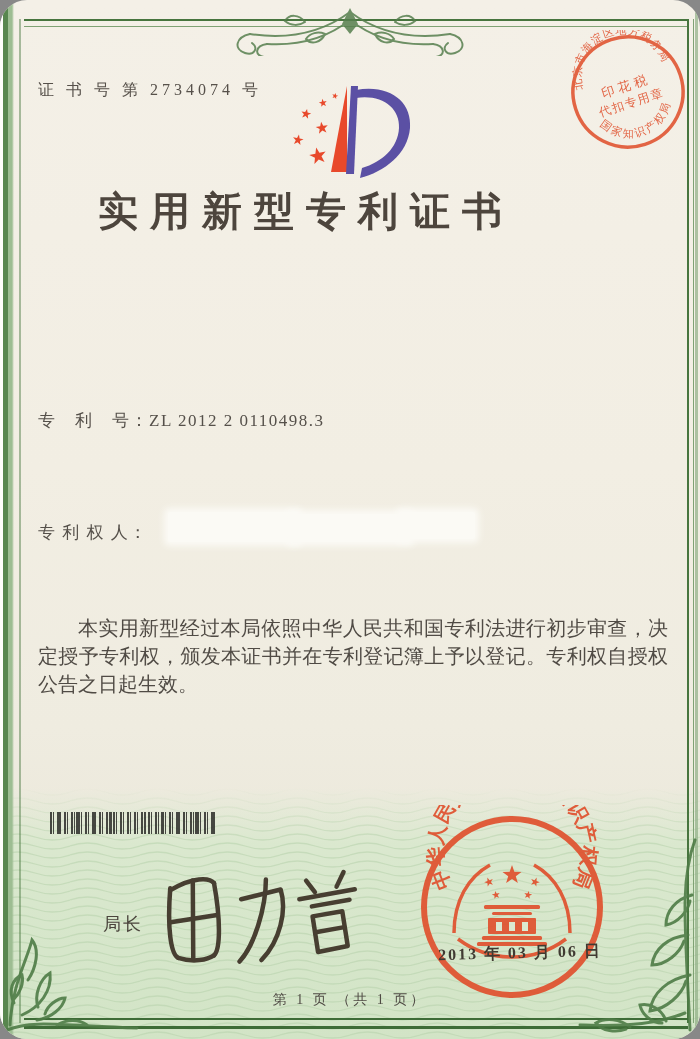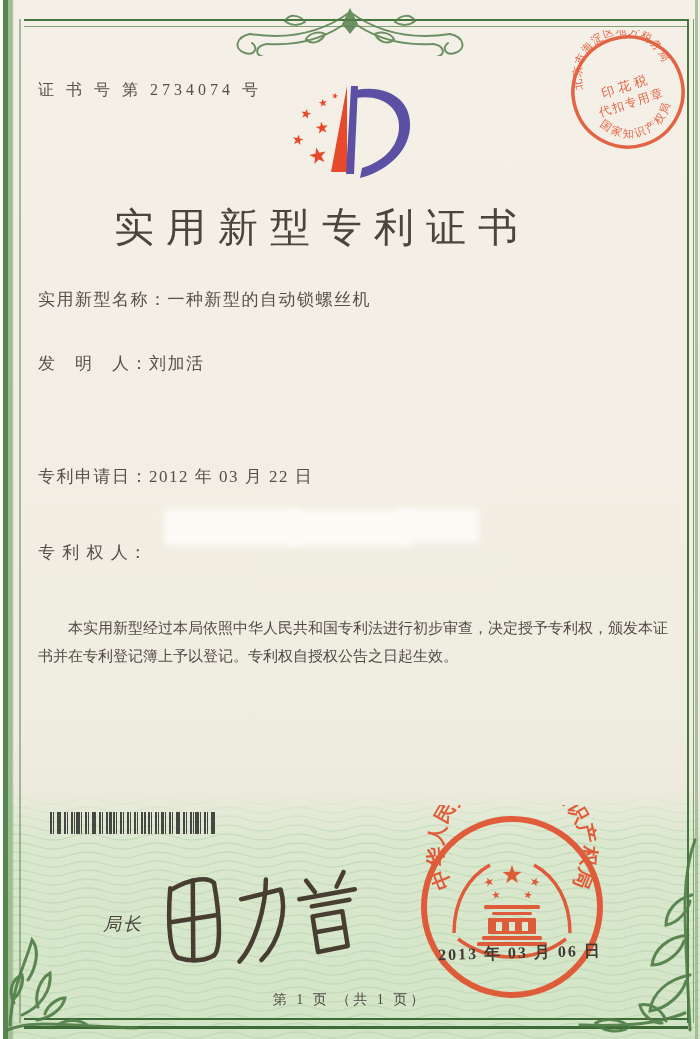--- a/index.html
+++ b/index.html
@@ -1,49 +1,49 @@
 <!DOCTYPE html>
 <html><head>
 <meta charset="utf-8">
 <style>
   html,body{margin:0;padding:0;background:#888;}
   .page{
     position:relative;width:700px;height:1039px;margin:0 auto;overflow:hidden;
     background:linear-gradient(180deg,#f4f0e7 0%,#f2eee3 45%,#efece0 70%,#ece9dc 80%);
-    font-family:"Liberation Serif","DejaVu Serif",serif;color:#514b44;
+    font-family:"Liberation Serif","DejaVu Serif",serif;color:#514b44;border-radius:27px;
   }
   
   .edge-left{position:absolute;left:0;top:0;width:14px;height:1039px;
     background:linear-gradient(90deg,#fdfdfb 0 3px,#58864f 3px 8px,#9dbd92 8px 12px,rgba(157,189,146,0) 14px);}
   .edge-right{position:absolute;right:2px;top:0;width:3px;height:1039px;background:#8fae85;opacity:.7;}
   
   .frame-top{position:absolute;left:24px;top:19px;width:664px;height:5px;
     border-top:2px solid #47753e;border-bottom:1px solid #7fa274;}
   .frame-right{position:absolute;left:687px;top:19px;width:4px;height:1004px;
     border-left:2px solid #47753e;border-right:1px solid #7fa274;}
   .frame-left{position:absolute;left:19px;top:19px;width:3px;height:1004px;
     border-left:2px solid #47753e;opacity:.45;}
   .frame-bottom{position:absolute;left:24px;top:1018px;width:664px;height:6px;
     border-top:2px solid #3e6c37;border-bottom:3px solid #3e6c37;}
   .abs{position:absolute;}
   .cert-no{left:38px;top:80px;font-size:16px;letter-spacing:4px;color:#56504a;}
-  .title{left:0;top:184px;width:612px;text-align:center;font-size:40px;font-weight:normal;
-    letter-spacing:12px;color:#4d453d;margin:16px;}
+  .title{left:0;top:184px;width:612px;text-align:center;font-size:40px;font-weight:bold;
+    letter-spacing:12px;color:#4d453d;margin:0;}
   .field{left:38px;font-size:17px;letter-spacing:1.5px;color:#55504a;white-space:nowrap;}
-  .f0{top:288px}.f1{top:352px}.f2{top:409px}.f3{top:465px}.f4{top:541px}.f5{top:579px}
+  .f0{top:288px}.f1{top:352px}.f2{top:409px}.f3{top:465px}.f4{top:521px}.f5{top:579px}
   .redact{position:absolute;background:#fbfaf5;border-radius:2px;box-shadow:0 0 6px 4px #fbfaf5;}
-  .paras{left:38px;top:614px;width:630px;font-size:15px;line-height:28px;
+  .paras{left:38px;top:614px;width:630px;font-size:20px;line-height:28px;
     text-align:justify;color:#504b45;}
   .paras p{margin:0;text-indent:2em;}
   .barcode{left:50px;top:812px;width:166px;height:22px;
     background:
      repeating-linear-gradient(90deg,#2b2b28 0 2px,transparent 2px 3px,#2b2b28 3px 4px,transparent 4px 7px),
      repeating-linear-gradient(90deg,transparent 0 9px,#2b2b28 9px 11px,transparent 11px 17px);
     opacity:.85;}
-  .sig-label{left:103px;top:912px;font-size:18px;letter-spacing:2px;color:#4a443c;font-style:italic;}
+  .sig-label{left:103px;top:912px;font-size:18px;letter-spacing:2px;color:#4a443c;}
   .footer{left:0;top:991px;width:700px;text-align:center;font-size:14px;
     letter-spacing:3px;color:#4f4a44;}
   .seal-date{left:438px;top:943px;font-size:16px;letter-spacing:2px;color:#403a32;
     transform:rotate(-1.5deg);font-weight:bold;}
   svg{display:block;}
   .seal-text{font-family:"Liberation Serif","DejaVu Serif",serif;}
 </style>
 </head>
 <body>
 
@@ -154,23 +154,21 @@
       <text class="seal-text" font-size="11" letter-spacing="2">
         <textPath href="#txBot" startOffset="50%" text-anchor="middle">国家知识产权局</textPath>
       </text>
       <text x="66" y="60" text-anchor="middle" font-size="13" letter-spacing="4" class="seal-text">印花税</text>
       <text x="66" y="77" text-anchor="middle" font-size="12" letter-spacing="1.5" class="seal-text">代扣专用章</text>
     </g>
   </svg>
 
   <h1 class="abs title">实用新型专利证书</h1>
 
-  <div class="abs field f0"><span>实用新型名称：</span><span>一种新型的自动锁螺丝机</span></div>
-  <div class="abs field f1"><span>发　明　人：</span><span>刘加活</span></div>
-  <div class="abs field f3"><span>专利申请日：</span><span>2012 年 03 月 22 日</span></div>
+  <div class="abs field f2"><span>专　利　号：</span><span>ZL 2012 2 0110498.3</span></div>
   <div class="abs field f4"><span>专 利 权 人：</span><span></span></div>
 
   <div class="redact" style="left:168px;top:512px;width:130px;height:30px;"></div>
   <div class="redact" style="left:290px;top:514px;width:120px;height:28px;"></div>
   <div class="redact" style="left:400px;top:512px;width:75px;height:27px;"></div>
 
   <div class="abs paras">
     <p>本实用新型经过本局依照中华人民共和国专利法进行初步审查，决定授予专利权，颁发本证书并在专利登记簿上予以登记。专利权自授权公告之日起生效。</p>
   </div>
 

